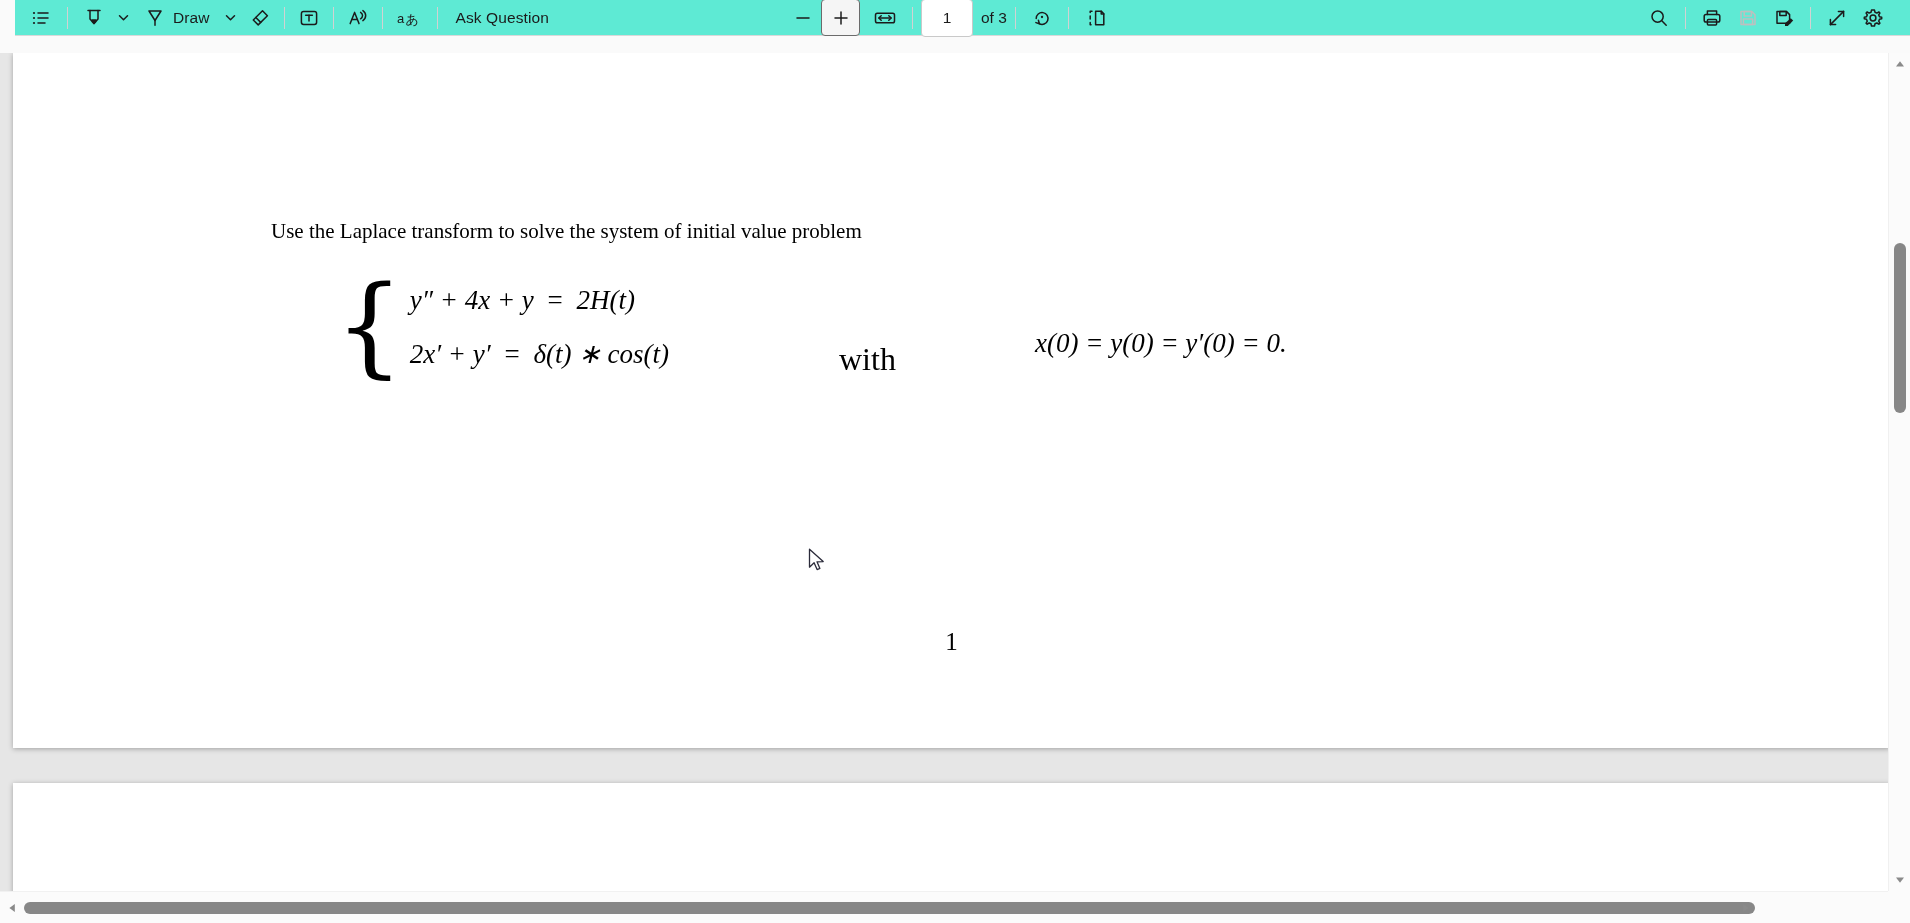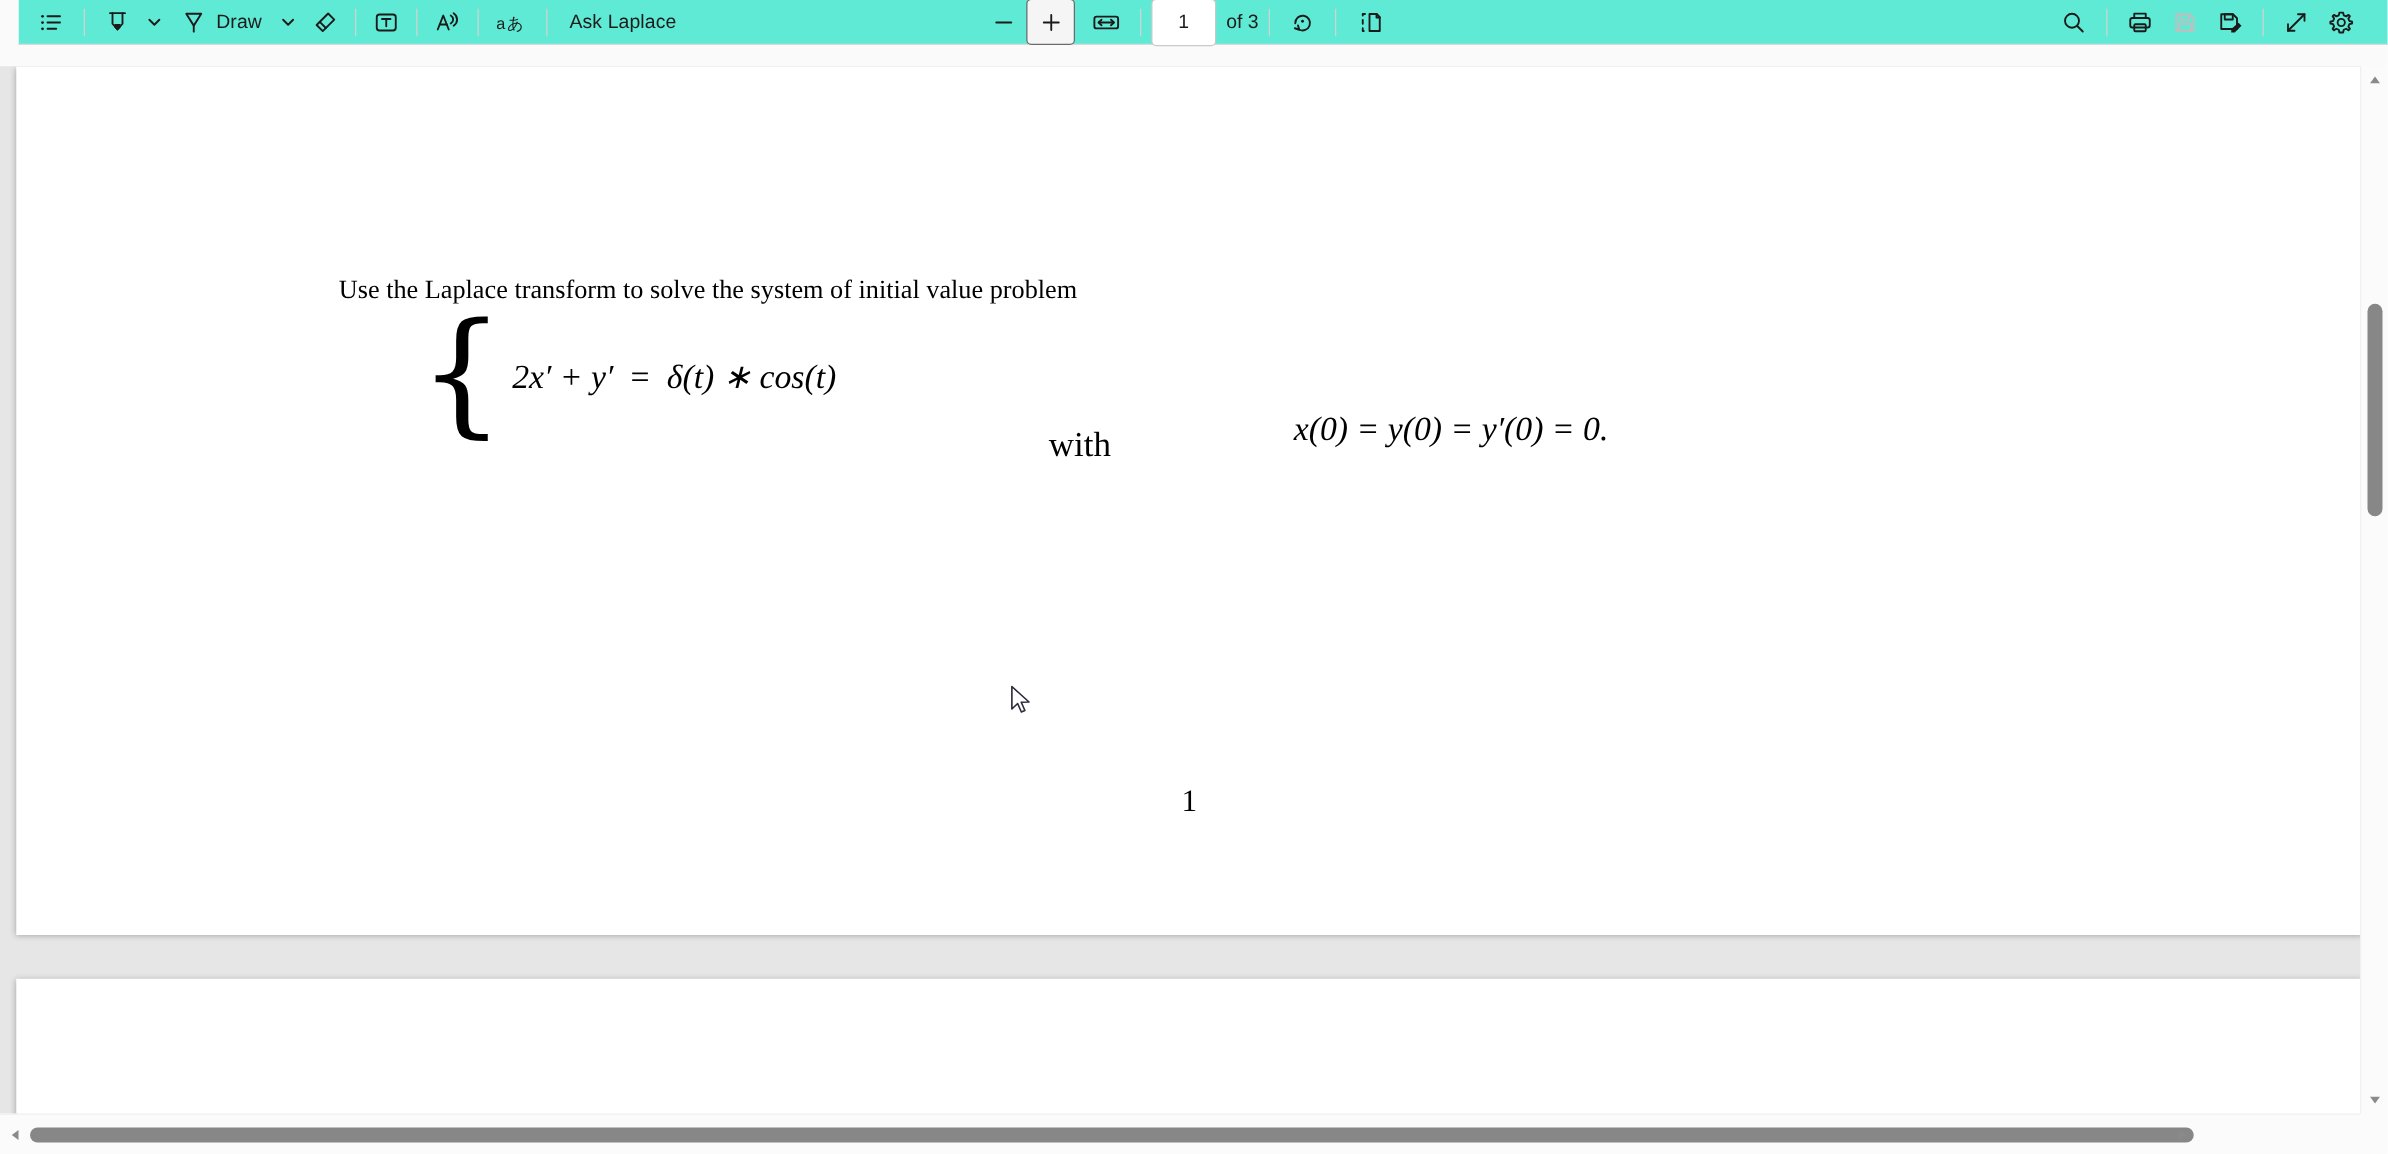--- a/index.html
+++ b/index.html
@@ -85,21 +85,21 @@
   .brace{
     font-size:108px;line-height:0;font-weight:300;
     margin-right:6px;position:relative;top:-2px;
     font-family:"DejaVu Serif", serif;
   }
   .eqcol{display:flex;flex-direction:column;gap:22px;}
   .eq{font-size:27px;white-space:nowrap;font-style:normal;}
   .v{font-style:italic;}
   .op{padding:0 7px;}
 
-  .withwrap{position:absolute;left:826px;top:288px;font-size:28px;}
+  .withwrap{position:absolute;left:826px;top:288px;font-size:32px;}
   .ivp{position:absolute;left:1022px;top:275px;font-size:27px;white-space:nowrap;}
 
   .pgnum{position:absolute;left:0;right:0;top:575px;text-align:center;font-size:25px;}
 
   
   .vscroll{
     position:absolute;right:0;top:53px;width:22px;height:838px;
     background:#fbfbfb;border-left:1px solid #f0f0f0;box-sizing:border-box;
   }
   .vthumb{position:absolute;left:5px;top:190px;width:12px;height:170px;
@@ -224,21 +224,21 @@
           <svg width="26" height="22" viewBox="0 0 26 22">
             <text x="1" y="16" font-family="Liberation Sans, sans-serif" font-size="13" fill="#1b1b1b">a</text>
             <text x="9.5" y="16.5" font-family="DejaVu Sans, sans-serif" font-size="13" fill="#1b1b1b">あ</text>
           </svg>
         </span>
       </div>
 
       <div class="sep"></div>
 
       <div class="tbtn label" title="Ask Copilot">
-        <span class="txt">Ask Laplace</span>
+        <span class="txt">Ask Question</span>
       </div>
     </div>
 
     <div class="tb-center">
 
       <div class="tbtn" title="Zoom out">
         <span>
           <svg width="20" height="20" viewBox="0 0 20 20">
             <line x1="4" y1="10" x2="16" y2="10" class="ico"></line>
           </svg>
@@ -368,20 +368,25 @@
 
     <div class="page" id="page1">
       <div class="doc">
 
 
         <div class="p-line">Use the Laplace transform to solve the system of initial value problem</div>
 
         <div class="eqwrap">
           <span class="brace">{</span>
           <div class="eqcol">
+            <div class="eq">
+              <span class="v">y″ + 4x + y</span>
+              <span class="op">=</span>
+              <span class="v">2H(t)</span>
+            </div>
             <div class="eq">
               <span class="v">2x′ + y′</span>
               <span class="op">=</span>
               <span class="v">δ(t) ∗ cos(t)</span>
             </div>
           </div>
         </div>
 
         <div class="withwrap">with</div>
         <div class="ivp v">x(0) = y(0) = y′(0) = 0.</div>

